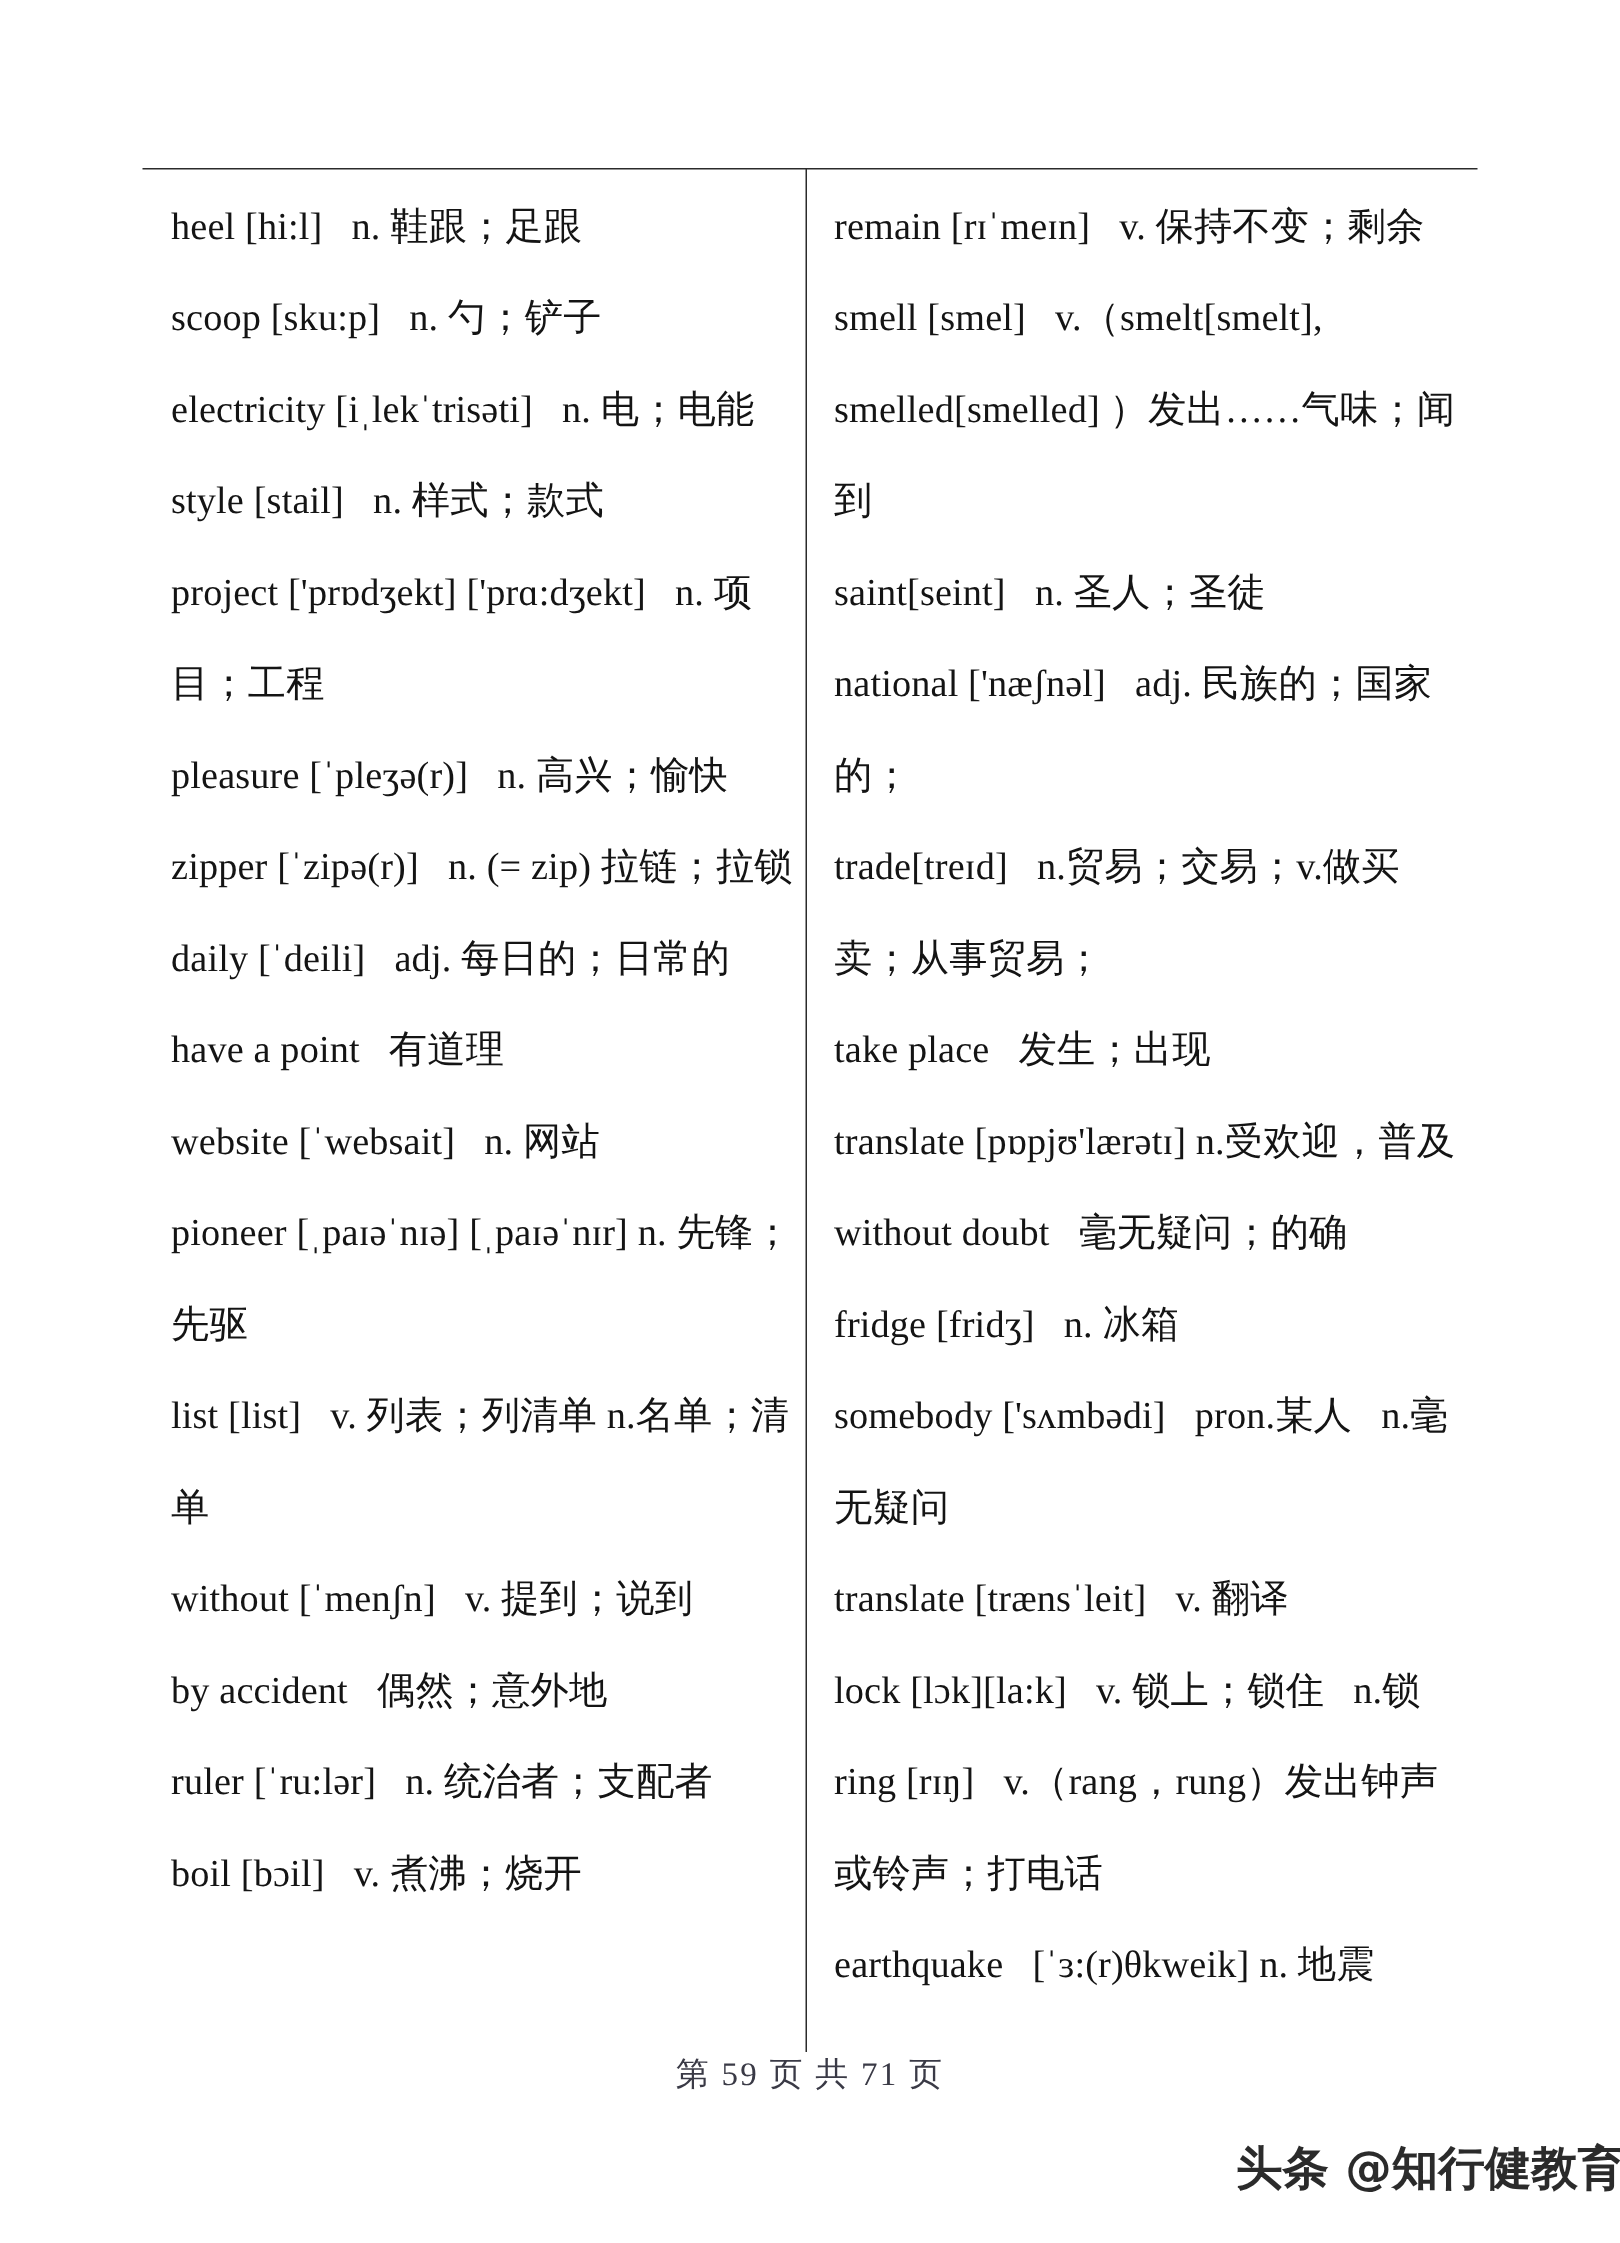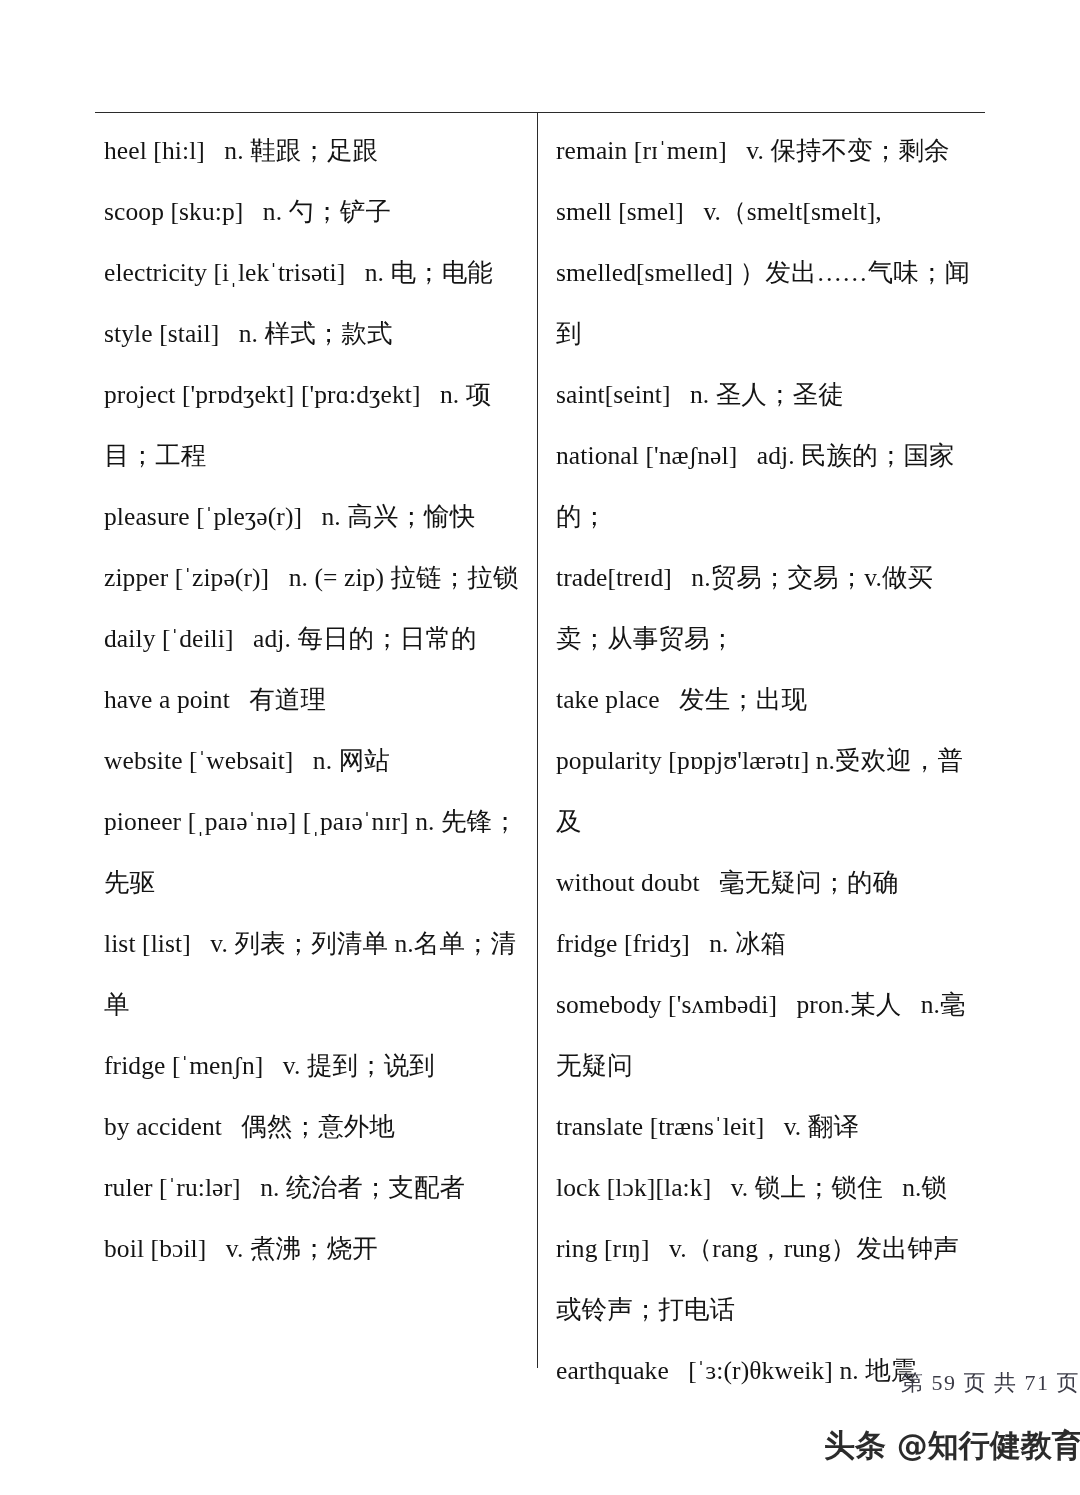--- a/index.html
+++ b/index.html
@@ -49,40 +49,40 @@
     position: absolute;
     left: 0;
     top: 120px;
     width: 1080px;
   }
 
   .column {
     position: absolute;
     top: 0;
   }
-  .column-left  { left: 104px; width: 420px; }
+  .column-left  { left: 114px; width: 420px; }
   .column-right { left: 556px; width: 428px; }
 
   .entry {
     font-size: 25.5px;
     line-height: 61px;
     letter-spacing: 0.1px;
     white-space: pre-wrap;
     word-break: normal;
     margin: 0;
     text-indent: 0;
   }
 
   
   .footer {
     position: absolute;
     left: 0;
     top: 1368px;
     width: 1080px;
-    text-align: right;
+    text-align: center;
   }
   .footer-text {
     font-size: 22px;
     color: #3a3a46;
     letter-spacing: 1.5px;
     font-family: "Liberation Serif", "DejaVu Serif", serif;
   }
 
   
   .watermark {
@@ -115,34 +115,34 @@
       <p class="entry">electricity [iˌlekˈtrisəti]   n. 电；电能</p>
       <p class="entry">style [stail]   n. 样式；款式</p>
       <p class="entry">project ['prɒdʒekt] ['prɑ:dʒekt]   n. 项目；工程</p>
       <p class="entry">pleasure [ˈpleʒə(r)]   n. 高兴；愉快</p>
       <p class="entry">zipper [ˈzipə(r)]   n. (= zip) 拉链；拉锁</p>
       <p class="entry">daily [ˈdeili]   adj. 每日的；日常的</p>
       <p class="entry">have a point   有道理</p>
       <p class="entry">website [ˈwebsait]   n. 网站</p>
       <p class="entry">pioneer [ˌpaɪəˈnɪə] [ˌpaɪəˈnɪr] n. 先锋；先驱</p>
       <p class="entry">list [list]   v. 列表；列清单 n.名单；清单</p>
-      <p class="entry">fridge [ˈmenʃn]   v. 提到；说到</p>
+      <p class="entry">without [ˈmenʃn]   v. 提到；说到</p>
       <p class="entry">by accident   偶然；意外地</p>
       <p class="entry">ruler [ˈru:lər]   n. 统治者；支配者</p>
       <p class="entry">boil [bɔil]   v. 煮沸；烧开</p>
     </div>
 
     <div class="column column-right">
       <p class="entry">remain [rɪˈmeɪn]   v. 保持不变；剩余</p>
       <p class="entry">smell [smel]   v.（smelt[smelt], smelled[smelled] ）发出……气味；闻到</p>
       <p class="entry">saint[seint]   n. 圣人；圣徒</p>
       <p class="entry">national ['næʃnəl]   adj. 民族的；国家的；</p>
       <p class="entry">trade[treɪd]   n.贸易；交易；v.做买卖；从事贸易；</p>
       <p class="entry">take place   发生；出现</p>
-      <p class="entry">popularity [pɒpjʊ'lærətɪ] n.受欢迎，普及</p>
+      <p class="entry">translate [pɒpjʊ'lærətɪ] n.受欢迎，普及</p>
       <p class="entry">without doubt   毫无疑问；的确</p>
       <p class="entry">fridge [fridʒ]   n. 冰箱</p>
       <p class="entry">somebody ['sʌmbədi]   pron.某人   n.毫无疑问</p>
       <p class="entry">translate [trænsˈleit]   v. 翻译</p>
       <p class="entry">lock [lɔk][la:k]   v. 锁上；锁住   n.锁</p>
       <p class="entry">ring [rɪŋ]   v.（rang，rung）发出钟声或铃声；打电话</p>
       <p class="entry">earthquake   [ˈɜ:(r)θkweik] n. 地震</p>
     </div>
 
   </div>

